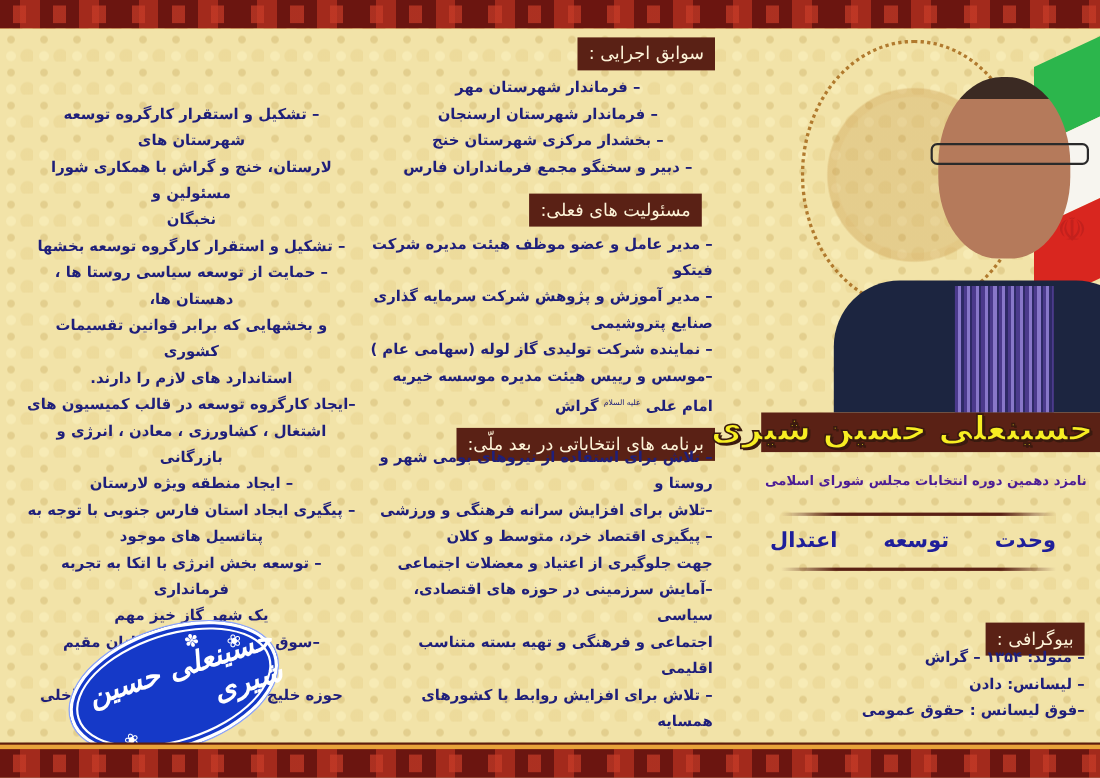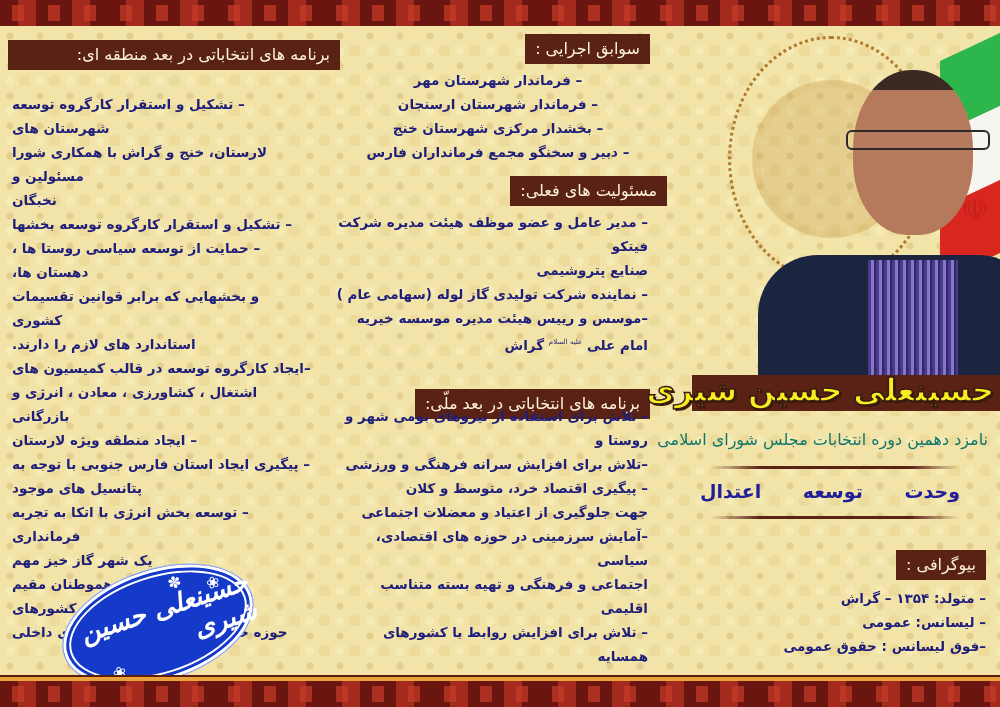--- a/index.html
+++ b/index.html
@@ -37,38 +37,38 @@
 
   .heading {
     position:absolute; background:#5a2115; color:#fdf3d8;
     font-size:16px; line-height:30px; padding:0 10px; white-space:nowrap;
   }
   .list { position:absolute; margin:0; padding:0; list-style:none; color:#1f1f7a; font-weight:bold; }
   .list li { font-size:13.5px; line-height:24px; }
 
   
   #h-regional { left:8px; top:10px; width:312px; text-align:right; }
-  #list-regional { right:28px; top:62px; width:300px; text-align:left; }
+  #list-regional { right:16px; top:62px; width:300px; text-align:center; }
   .seal {
     position:absolute; left:60px; top:540px; width:196px; height:110px;
     border-radius:50%; background:#1539c8;
     box-shadow:0 0 0 3px #ffffff inset, 0 0 0 1px #8aa4ff;
     transform:rotate(-18deg);
     display:flex; align-items:center; justify-content:center;
   }
   .seal-inner {
     position:absolute; inset:6px; border-radius:50%; border:2px solid #ffffff;
   }
   .seal-text { color:#fff; font-family:"DejaVu Serif", serif; font-size:26px; font-style:italic; font-weight:bold; }
   .seal-flower { position:absolute; color:#fff; font-size:16px; }
 
   
   #h-executive { right:20px; top:4px; }
   #list-executive { right:22px; top:38px; text-align:center; width:300px; }
-  #h-current { right:3px; top:146px; }
+  #h-current { right:32px; top:146px; }
   #list-current { right:22px; top:180px; text-align:right; width:316px; }
   #h-national { right:20px; top:338px;margin-top:21px; }
   #list-national { right:22px; top:374px; text-align:right; width:316px; }
   .sup { font-size:7px; vertical-align:super; font-weight:normal; }
 
   
   .photo {
     position:absolute; left:48px; top:0; width:282px; height:345px; overflow:hidden;
   }
   .rosette {
@@ -96,34 +96,33 @@
     background:repeating-linear-gradient(90deg,#4b3a8c 0 3px,#8877c9 3px 6px,#2e2a66 6px 8px);
   }
   .name-bar {
     position:absolute; left:22px; top:345px; width:308px; height:36px; background:#5a2115;
   }
   .name {
     position:absolute; right:6px; top:342px; font-size:31px; font-weight:bold; color:#f7ee22;
     -webkit-text-stroke:1.5px #3a1a0f; text-shadow:2px 2px 0 #3a1a0f; white-space:nowrap;
     font-family:"DejaVu Sans", sans-serif;
   }
-  .subtitle { position:absolute; right:12px; top:400px; font-size:16px; font-weight:normal; color:#0f766e; white-space:nowrap; }
+  .subtitle { position:absolute; right:12px; top:400px; font-size:12px; font-weight:bold; color:#4c1d95; white-space:nowrap; }
   .divider { position:absolute; left:40px; width:250px; height:3px; background:linear-gradient(90deg,transparent,#5a2115 20%,#5a2115 80%,transparent); }
   .slogans { position:absolute; right:40px; top:450px; width:260px; display:flex; justify-content:space-between; color:#1f1f9a; font-size:19px; font-weight:bold; }
-  #h-bio { right:14px; top:520px;margin-left:42px; }
+  #h-bio { right:14px; top:536px;margin-left:42px; }
   #list-bio { right:14px; top:556px; width:220px; }
 </style>
 </head>
 <body>
 
 <div class="border-band top"></div>
 <div class="paper"></div>
 
 <section class="col col-left">
-  <div id="h-regional" class="heading">برنامه های انتخاباتی در بعد منطقه ای:</div>
   <ul id="list-regional" class="list">
     <li>– تشکیل و استقرار کارگروه توسعه شهرستان های</li>
     <li>لارستان، خنج و گراش با همکاری شورا مسئولین و</li>
     <li>نخبگان</li>
     <li>– تشکیل و استقرار کارگروه توسعه بخشها</li>
     <li>– حمایت از توسعه سیاسی روستا ها ، دهستان ها،</li>
     <li>و بخشهایی که برابر قوانین تقسیمات کشوری</li>
     <li>استاندارد های لازم را دارند.</li>
     <li>–ایجاد کارگروه توسعه در قالب کمیسیون های</li>
     <li>اشتغال ، کشاورزی ، معادن ، انرژی و بازرگانی</li>
@@ -149,20 +148,21 @@
   <ul id="list-executive" class="list">
     <li>– فرماندار شهرستان مهر</li>
     <li>– فرماندار شهرستان ارسنجان</li>
     <li>– بخشدار مرکزی شهرستان خنج</li>
     <li>– دبیر و سخنگو مجمع فرمانداران فارس</li>
   </ul>
 
   <div id="h-current" class="heading">مسئولیت های فعلی:</div>
   <ul id="list-current" class="list">
     <li>– مدیر عامل و عضو موظف هیئت مدیره شرکت فیتکو</li>
+    <li>– مدیر آموزش و پژوهش شرکت سرمایه گذاری</li>
     <li>صنایع پتروشیمی</li>
     <li>– نماینده شرکت تولیدی گاز لوله (سهامی عام )</li>
     <li>–موسس و رییس هیئت مدیره موسسه خیریه</li>
     <li>
       <span>امام علی</span>
       <span class="sup">علیه السلام</span>
       <span>گراش</span>
     </li>
   </ul>
 
@@ -200,18 +200,18 @@
   <div class="slogans">
     <span>وحدت</span>
     <span>توسعه</span>
     <span>اعتدال</span>
   </div>
   <div class="divider" style="top:486px;"></div>
 
   <div id="h-bio" class="heading">بیوگرافی :</div>
   <ul id="list-bio" class="list">
     <li>– متولد:  ۱۳۵۴  – گراش</li>
-    <li>– لیسانس: عمومی</li>
+    <li>– لیسانس: دادن</li>
     <li>–فوق لیسانس : حقوق عمومی</li>
   </ul>
 </section>
 
 <div class="border-band bottom"></div>
 
 </body></html>

